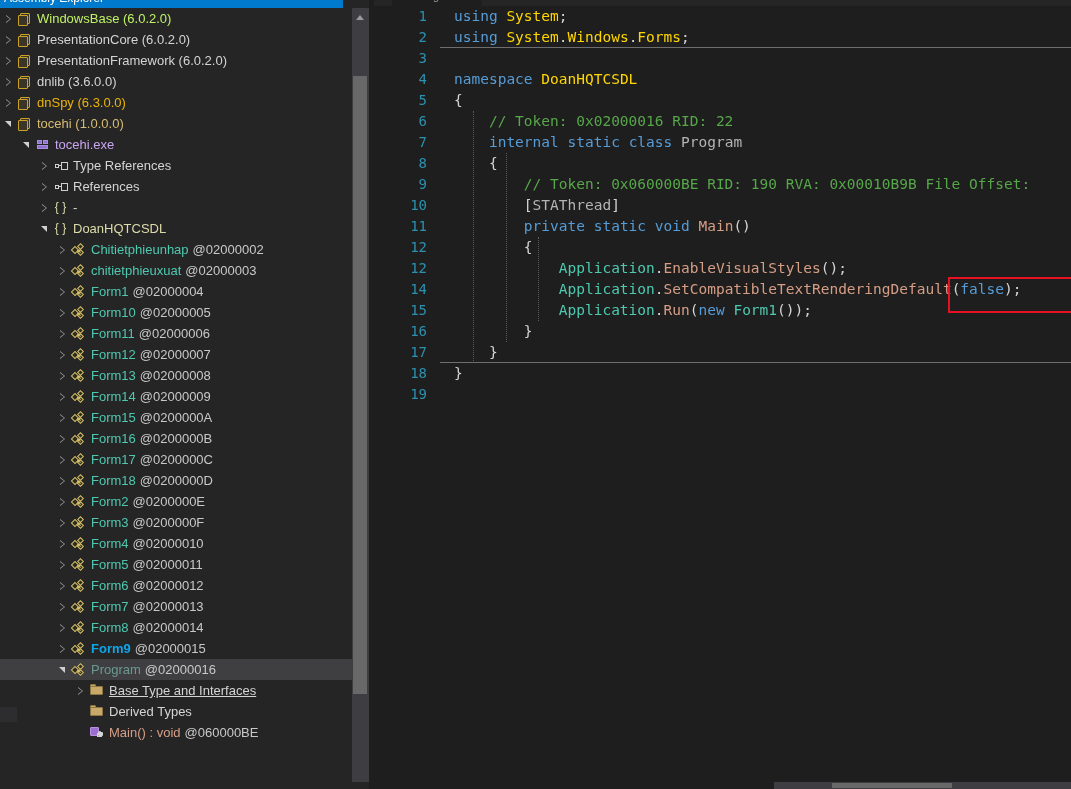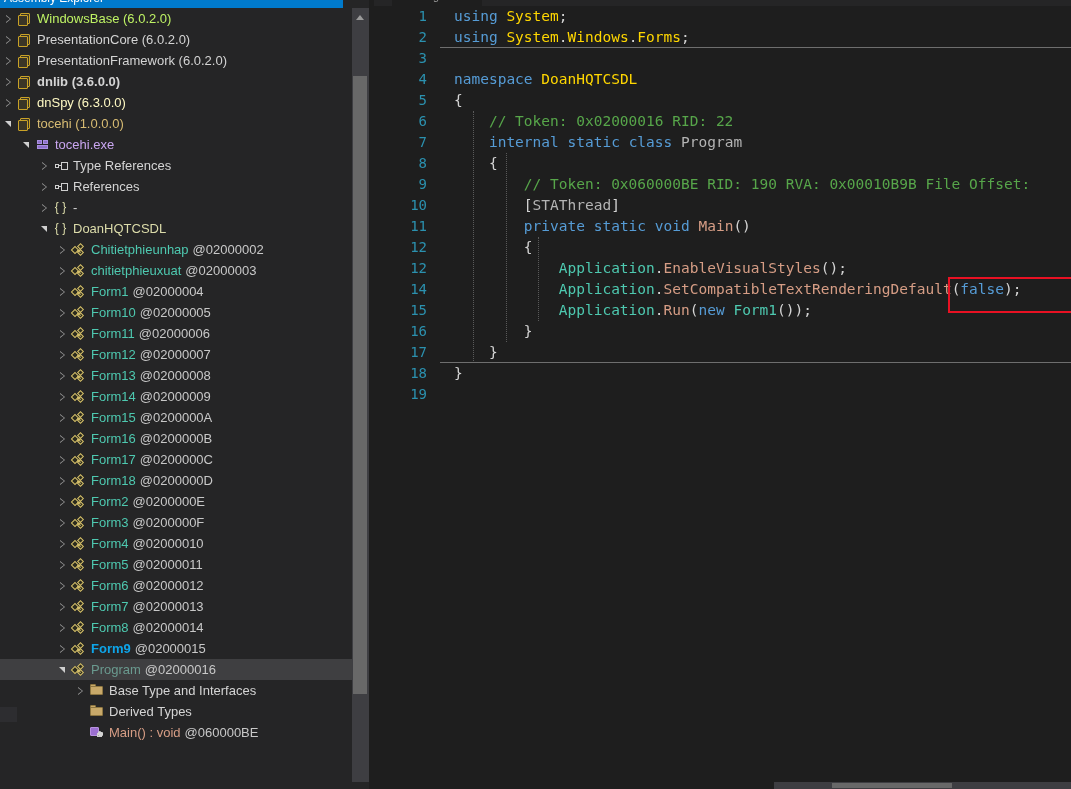--- a/index.html
+++ b/index.html
@@ -186,22 +186,22 @@
   <div id="left-pane">
 
     <div id="ae-tabstrip">
       <div id="ae-tab">Assembly Explorer</div>
     </div>
 
     <div id="tree-viewport">
         <div class="trow"><span style="display:inline-block;width:4px;height:21px;vertical-align:top;"></span><span class="expander collapsed"></span><span class="ico ico-asm"></span><span class="lbl" style="color:#bef264;">WindowsBase (6.0.2.0)</span></div>
         <div class="trow"><span style="display:inline-block;width:4px;height:21px;vertical-align:top;"></span><span class="expander collapsed"></span><span class="ico ico-asm"></span><span class="lbl" style="color:#d4d4d4;">PresentationCore (6.0.2.0)</span></div>
         <div class="trow"><span style="display:inline-block;width:4px;height:21px;vertical-align:top;"></span><span class="expander collapsed"></span><span class="ico ico-asm"></span><span class="lbl" style="color:#d4d4d4;">PresentationFramework (6.0.2.0)</span></div>
-        <div class="trow"><span style="display:inline-block;width:4px;height:21px;vertical-align:top;"></span><span class="expander collapsed"></span><span class="ico ico-asm"></span><span class="lbl" style="color:#d4d4d4;font-weight:bold;">dnlib (3.6.0.0)</span></div>
-        <div class="trow"><span style="display:inline-block;width:4px;height:21px;vertical-align:top;"></span><span class="expander collapsed"></span><span class="ico ico-asm"></span><span class="lbl" style="color:#fef9c3;">dnSpy (6.3.0.0)</span></div>
+        <div class="trow"><span style="display:inline-block;width:4px;height:21px;vertical-align:top;"></span><span class="expander collapsed"></span><span class="ico ico-asm"></span><span class="lbl" style="color:#d4d4d4;">dnlib (3.6.0.0)</span></div>
+        <div class="trow"><span style="display:inline-block;width:4px;height:21px;vertical-align:top;"></span><span class="expander collapsed"></span><span class="ico ico-asm"></span><span class="lbl" style="color:#eab308;">dnSpy (6.3.0.0)</span></div>
         <div class="trow"><span style="display:inline-block;width:4px;height:21px;vertical-align:top;"></span><span class="expander expanded"></span><span class="ico ico-asm"></span><span class="lbl" style="color:#d8bc73;">tocehi (1.0.0.0)</span></div>
         <div class="trow"><span style="display:inline-block;width:22px;height:21px;vertical-align:top;"></span><span class="expander expanded"></span><span class="ico ico-mod"><i></i><i></i><i></i></span><span class="lbl" style="color:#c9a6f0;">tocehi.exe</span></div>
         <div class="trow"><span style="display:inline-block;width:40px;height:21px;vertical-align:top;"></span><span class="expander collapsed"></span><span class="ico ico-ref"><i></i><i></i><i></i></span><span class="lbl" style="color:#d4d4d4;">Type References</span></div>
         <div class="trow"><span style="display:inline-block;width:40px;height:21px;vertical-align:top;"></span><span class="expander collapsed"></span><span class="ico ico-ref"><i></i><i></i><i></i></span><span class="lbl" style="color:#d4d4d4;">References</span></div>
         <div class="trow"><span style="display:inline-block;width:40px;height:21px;vertical-align:top;"></span><span class="expander collapsed"></span><span class="ico ico-ns">{ }</span><span class="lbl" style="color:#d4d4d4;">-</span></div>
         <div class="trow"><span style="display:inline-block;width:40px;height:21px;vertical-align:top;"></span><span class="expander expanded"></span><span class="ico ico-ns">{ }</span><span class="lbl" style="color:#dcdcaa;">DoanHQTCSDL</span></div>
         <div class="trow"><span style="display:inline-block;width:58px;height:21px;vertical-align:top;"></span><span class="expander collapsed"></span><span class="ico ico-class"><i></i><i></i><i></i><u></u><u></u></span><span class="lbl" style="color:#4ec9b0;">Chitietphieunhap</span><span class="lbl tok">@02000002</span></div>
         <div class="trow"><span style="display:inline-block;width:58px;height:21px;vertical-align:top;"></span><span class="expander collapsed"></span><span class="ico ico-class"><i></i><i></i><i></i><u></u><u></u></span><span class="lbl" style="color:#4ec9b0;">chitietphieuxuat</span><span class="lbl tok">@02000003</span></div>
         <div class="trow"><span style="display:inline-block;width:58px;height:21px;vertical-align:top;"></span><span class="expander collapsed"></span><span class="ico ico-class"><i></i><i></i><i></i><u></u><u></u></span><span class="lbl" style="color:#4ec9b0;">Form1</span><span class="lbl tok">@02000004</span></div>
         <div class="trow"><span style="display:inline-block;width:58px;height:21px;vertical-align:top;"></span><span class="expander collapsed"></span><span class="ico ico-class"><i></i><i></i><i></i><u></u><u></u></span><span class="lbl" style="color:#4ec9b0;">Form10</span><span class="lbl tok">@02000005</span></div>
@@ -215,21 +215,21 @@
         <div class="trow"><span style="display:inline-block;width:58px;height:21px;vertical-align:top;"></span><span class="expander collapsed"></span><span class="ico ico-class"><i></i><i></i><i></i><u></u><u></u></span><span class="lbl" style="color:#4ec9b0;">Form18</span><span class="lbl tok">@0200000D</span></div>
         <div class="trow"><span style="display:inline-block;width:58px;height:21px;vertical-align:top;"></span><span class="expander collapsed"></span><span class="ico ico-class"><i></i><i></i><i></i><u></u><u></u></span><span class="lbl" style="color:#4ec9b0;">Form2</span><span class="lbl tok">@0200000E</span></div>
         <div class="trow"><span style="display:inline-block;width:58px;height:21px;vertical-align:top;"></span><span class="expander collapsed"></span><span class="ico ico-class"><i></i><i></i><i></i><u></u><u></u></span><span class="lbl" style="color:#4ec9b0;">Form3</span><span class="lbl tok">@0200000F</span></div>
         <div class="trow"><span style="display:inline-block;width:58px;height:21px;vertical-align:top;"></span><span class="expander collapsed"></span><span class="ico ico-class"><i></i><i></i><i></i><u></u><u></u></span><span class="lbl" style="color:#4ec9b0;">Form4</span><span class="lbl tok">@02000010</span></div>
         <div class="trow"><span style="display:inline-block;width:58px;height:21px;vertical-align:top;"></span><span class="expander collapsed"></span><span class="ico ico-class"><i></i><i></i><i></i><u></u><u></u></span><span class="lbl" style="color:#4ec9b0;">Form5</span><span class="lbl tok">@02000011</span></div>
         <div class="trow"><span style="display:inline-block;width:58px;height:21px;vertical-align:top;"></span><span class="expander collapsed"></span><span class="ico ico-class"><i></i><i></i><i></i><u></u><u></u></span><span class="lbl" style="color:#4ec9b0;">Form6</span><span class="lbl tok">@02000012</span></div>
         <div class="trow"><span style="display:inline-block;width:58px;height:21px;vertical-align:top;"></span><span class="expander collapsed"></span><span class="ico ico-class"><i></i><i></i><i></i><u></u><u></u></span><span class="lbl" style="color:#4ec9b0;">Form7</span><span class="lbl tok">@02000013</span></div>
         <div class="trow"><span style="display:inline-block;width:58px;height:21px;vertical-align:top;"></span><span class="expander collapsed"></span><span class="ico ico-class"><i></i><i></i><i></i><u></u><u></u></span><span class="lbl" style="color:#4ec9b0;">Form8</span><span class="lbl tok">@02000014</span></div>
         <div class="trow"><span style="display:inline-block;width:58px;height:21px;vertical-align:top;"></span><span class="expander collapsed"></span><span class="ico ico-class"><i></i><i></i><i></i><u></u><u></u></span><span class="lbl" style="color:#0ea5e9;font-weight:bold;">Form9</span><span class="lbl tok">@02000015</span></div>
         <div class="trow sel"><span style="display:inline-block;width:58px;height:21px;vertical-align:top;"></span><span class="expander expanded"></span><span class="ico ico-class"><i></i><i></i><i></i><u></u><u></u></span><span class="lbl" style="color:#6a9a8f;">Program</span><span class="lbl tok">@02000016</span></div>
-        <div class="trow"><span style="display:inline-block;width:76px;height:21px;vertical-align:top;"></span><span class="expander collapsed"></span><span class="ico ico-folder"></span><span class="lbl" style="color:#d4d4d4;">Base Type and Interfaces</span></div>
+        <div class="trow"><span style="display:inline-block;width:76px;height:21px;vertical-align:top;"></span><span class="expander collapsed"></span><span class="ico ico-folder"></span><span class="lbl" style="color:#d4d4d4;text-decoration:underline;">Base Type and Interfaces</span></div>
         <div class="trow"><span style="display:inline-block;width:76px;height:21px;vertical-align:top;"></span><span class="expander"></span><span class="ico ico-folder"></span><span class="lbl" style="color:#d4d4d4;">Derived Types</span></div>
         <div class="trow"><span style="display:inline-block;width:76px;height:21px;vertical-align:top;"></span><span class="expander"></span><span class="ico ico-method ico-lock"><i></i><i></i><i></i></span><span class="lbl" style="color:#d69d85;">Main() : void</span><span class="lbl tok">@060000BE</span></div>
       </div>
 
     <div id="tree-scroll">
       <div id="tree-scroll-up"></div>
       <div id="tree-thumb"></div>
     </div>
     <div id="tree-gap"></div>
     <div id="left-bottom-strip"></div>

